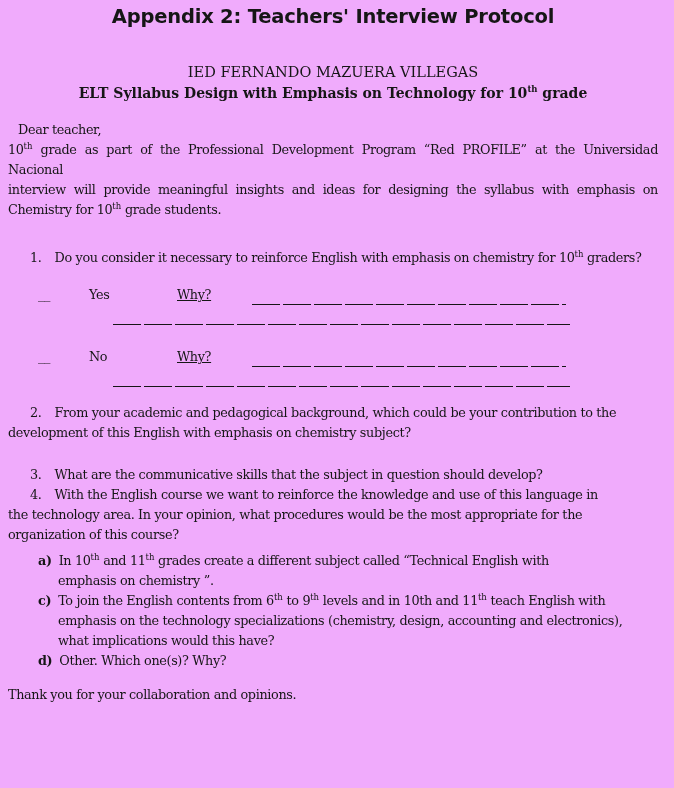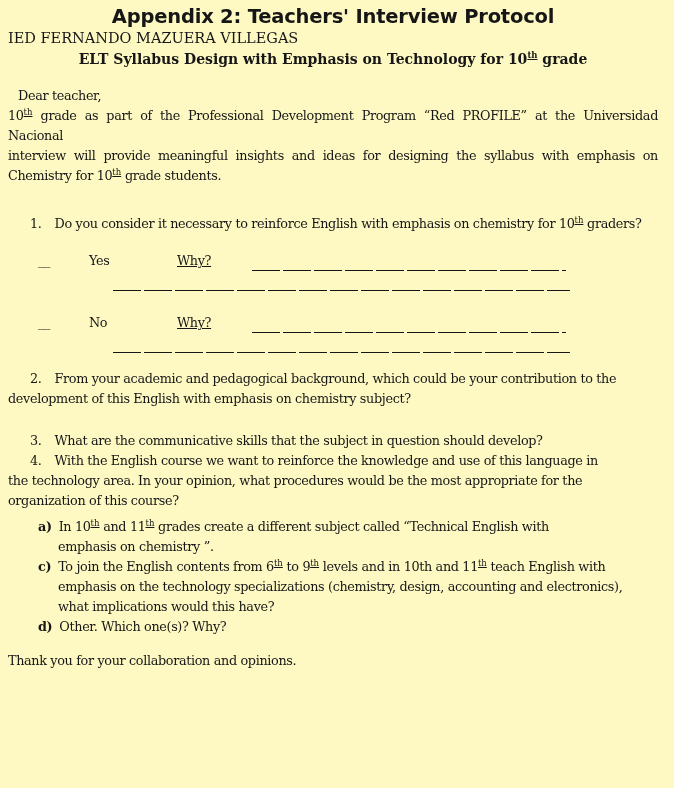--- a/index.html
+++ b/index.html
@@ -1,39 +1,40 @@
 <!DOCTYPE html>
 <html><head>
 <meta charset="utf-8">
 <style>
   html, body { margin: 0; padding: 0; background: #ffffff; }
   .doc {
     position: relative;
     width: 674px;
     height: 788px;
     overflow: hidden;
-    background: #fef9c3;
+    background: #f0abfc;
     color: #161616;
     font-family: "DejaVu Serif", "Liberation Serif", serif;
     font-size: 12.8px;
     line-height: 20px;
     letter-spacing: -0.35px;
     box-sizing: border-box;
     padding: 4px 16px 0 8px;
   }
   .title {
     font-family: "DejaVu Sans", "Liberation Sans", sans-serif;
     font-weight: bold;
     font-size: 19.5px;
     line-height: 26px;
     letter-spacing: -0.2px;
     text-align: center;
   }
   .school {
-    text-align: left;
+    margin-top: 34px;
+    text-align: center;
     font-size: 14.5px;
     line-height: 16px;
     letter-spacing: 0px;
   }
   .subtitle {
     margin-top: 5px;
     text-align: center;
     font-size: 14px;
     font-weight: bold;
     line-height: 16px;
@@ -41,21 +42,21 @@
   }
   .salutation { margin-top: 19px; text-indent: 10px; }
   .intro-line { text-align: justify; text-align-last: justify; }
   .intro-lines .intro-line:last-child { text-align-last: left; }
   .q { text-indent: 22px; margin-top: 22px; }
   .q.first { margin-top: 28px; }
   .q.q2 { margin-top: 16px; }
   .q.q4 { margin-top: 0; }
   .qnum { margin-right: 13px; }
   .qtext, .subq-text { white-space: pre-line; }
-  sup { font-size: 8.5px; line-height: 0; vertical-align: super; letter-spacing: 0; text-decoration: underline; }
+  sup { font-size: 8.5px; line-height: 0; vertical-align: super; letter-spacing: 0; }
   .opts { margin-top: 17px; }
   .opt + .opt { margin-top: 22px; }
   .opt-row {
     display: flex;
     align-items: flex-end;
     margin-left: 30px;
     width: 528px;
     gap: 32px;
   }
   .blank-mark { width: 19px; }

